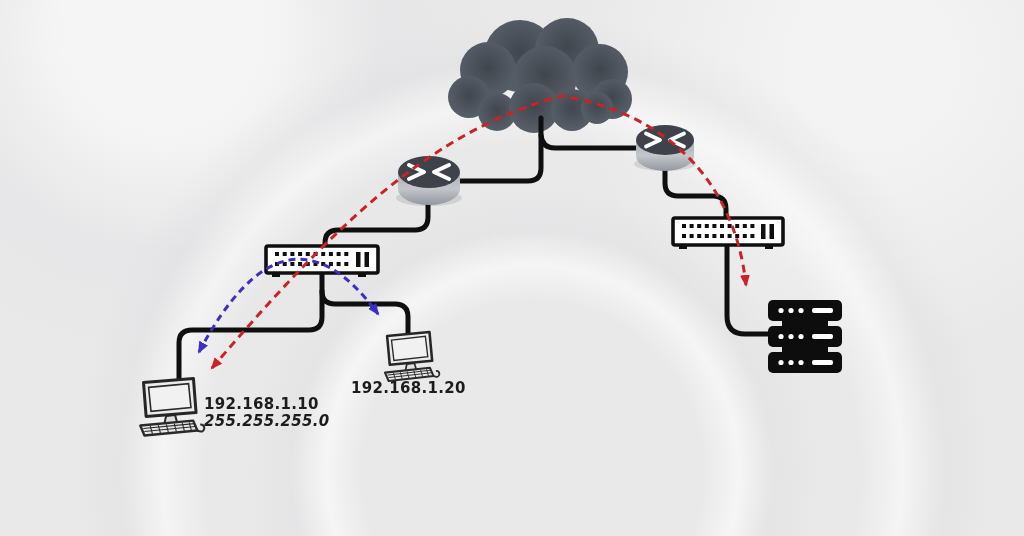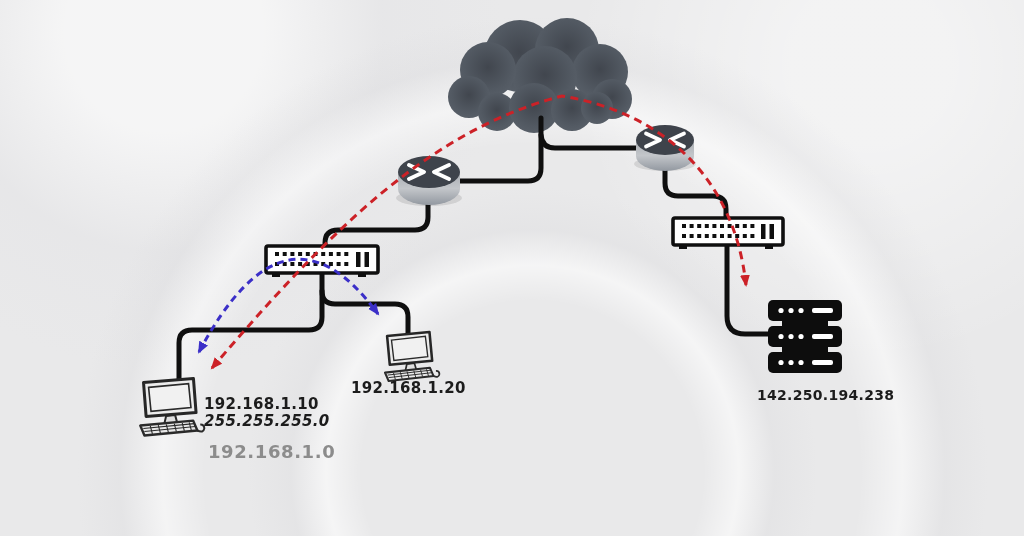--- a/index.html
+++ b/index.html
@@ -200,15 +200,13 @@
   </g>
 
   <path d="M 212 368 C 330 230 430 130 562 96 C 660 112 734 175 746 285" fill="none" stroke="#cc2127" stroke-width="3" stroke-dasharray="8 5.5" marker-start="url(#arrRed)" marker-end="url(#arrRed)"></path>
   <path d="M 199 352 Q 286 188 378 314" fill="none" stroke="#3b2fc8" stroke-width="3" stroke-dasharray="7 5" marker-start="url(#arrBlue)" marker-end="url(#arrBlue)"></path>
 </svg>
 
 
 <div class="lbl dark ip-host" style="left:204px;top:396px;">192.168.1.10</div>
 <div class="lbl dark ip-host" style="left:204px;top:413px;font-style:italic;">255.255.255.0</div>
 <div class="lbl dark ip-host" style="left:351px;top:380px;">192.168.1.20</div>
-<div class="lbl dark ip-server" style="left:757px;top:387px;">142.250.194.238</div>
-<div class="lbl gray netid" style="left:208px;top:441px;">192.168.1.0</div>
 </div>
 
 </body></html>

